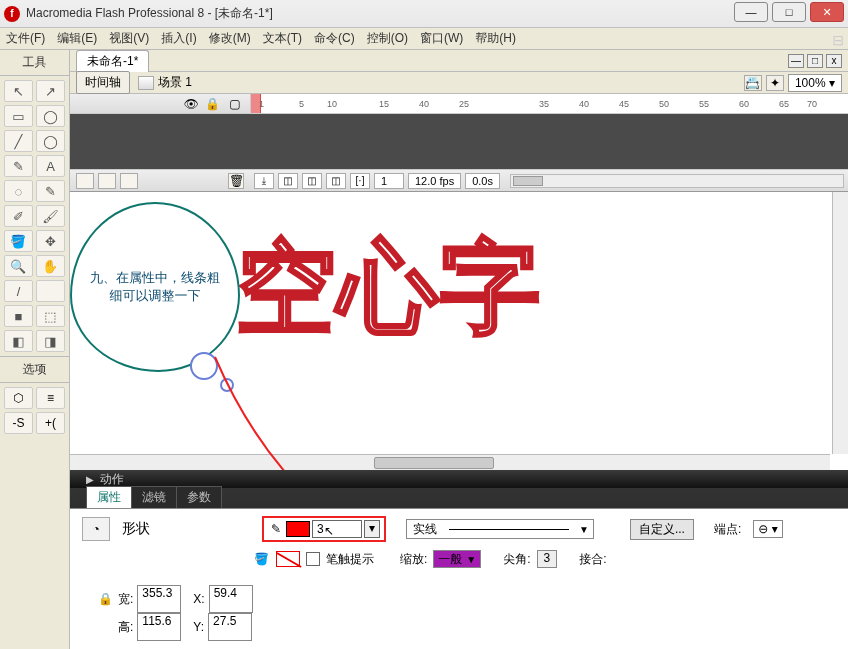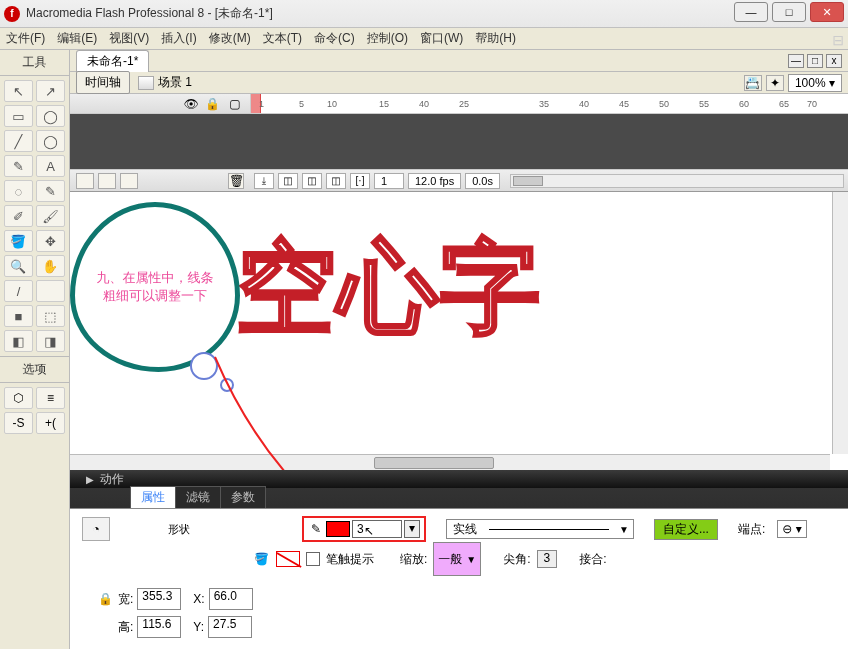--- a/index.html
+++ b/index.html
@@ -70,66 +70,66 @@
 
 .stage-wrap { flex:1; background:#fff; position:relative; overflow:hidden;}
 .stage { position:absolute; left:20px; top:12px; right:18px; bottom:20px; background:#fff;}
 .outline-text{position:absolute;left:146px;top:18px;font-size:100px;font-weight:700;font-family:"SimHei","Microsoft YaHei";color:transparent;-webkit-text-stroke:3px #c41f28; letter-spacing:2px;}
 .hscroll{position:absolute;left:0;right:18px;bottom:0;height:16px;background:#eee;border-top:1px solid #bbb;}
 .hscroll .thumb{position:absolute;left:40%;width:120px;height:12px;top:2px;background:#ccc;border:1px solid #999;border-radius:2px;}
 .vscroll{position:absolute;right:0;top:0;bottom:16px;width:16px;background:#eee;border-left:1px solid #bbb;}
 
 
 .cloud { position:absolute; left:0px; top:10px; width:170px; height:200px; }
-.cloud .bubble{ width:170px; height:170px; background:#fff; border:5px solid #0f766e; border-radius:50% 50% 48% 52% / 55% 55% 45% 45%; display:flex; align-items:center; justify-content:center; padding:18px; text-align:center; font-size:13px; color:#ec4899;}
+.cloud .bubble{ width:170px; height:170px; background:#fff; border:2px solid #0f766e; border-radius:50% 50% 48% 52% / 55% 55% 45% 45%; display:flex; align-items:center; justify-content:center; padding:18px; text-align:center; font-size:13px; color:#0c4a6e;}
 .cloud .tail{position:absolute;left:120px;top:150px;width:28px;height:28px;background:#fff;border:2px solid #6a7fd6;border-radius:50%;}
 .cloud .tail2{position:absolute;left:150px;top:176px;width:14px;height:14px;background:#fff;border:2px solid #6a7fd6;border-radius:50%;}
 
 
 .actions-strip{height:18px;background:linear-gradient(#3a3a3a,#111);color:#ccc;display:flex;align-items:center;padding-left:16px;font-size:12px;}
 .actions-strip .tri{font-size:10px;margin-right:6px;}
 
 
 .props { background:linear-gradient(#333,#111); color:#fff;}
 .props-tabs{height:20px;display:flex;align-items:flex-end;padding-left:16px;gap:0;}
 .props-tabs .tab{padding:2px 10px;font-size:12px;color:#bbb;border:1px solid #555;border-bottom:none;background:#2a2a2a;margin-right:-1px;}
-.props-tabs .tab.active{background:#fff;color:#3b82f6;margin-left:44px;}
+.props-tabs .tab.active{background:#fff;color:#0f766e;}
 .props-body{background:#fff;color:#000;border-top:1px solid #888;padding:6px 8px 10px 12px;display:flex;flex-direction:column;gap:4px;position:relative;}
 
 .props-row1{display:flex;align-items:center;gap:12px;height:28px;}
 .shape-ic{width:28px;height:24px;border:1px solid #aaa;background:#f2f2f2;display:flex;align-items:center;justify-content:center;}
-.shape-lbl{font-size:11px;margin-left:46px;}
+.shape-lbl{font-size:14px;}
 .stroke-group{display:flex;align-items:center;gap:2px;border:2px solid #e22;padding:2px 4px;margin-left:100px;position:relative;}
 .stroke-group .pen{width:16px;height:16px;display:flex;align-items:center;justify-content:center;}
 .stroke-group .sw{width:24px;height:16px;background:#f00;border:1px solid #000;}
 .stroke-group .num{width:50px;height:18px;border:1px solid #666;background:#fff;font-size:12px;padding:0 4px;}
 .stroke-group .dd{width:16px;height:18px;border:1px solid #666;background:#eee;text-align:center;}
 .stroke-group .cursor-ic{position:absolute;left:60px;top:6px;font-size:12px;color:#000;pointer-events:none;}
 .line-style-dd{display:flex;align-items:center;border:1px solid #888;height:20px;background:#fff;margin-left:8px;}
 .line-style-dd .lbl{padding:0 6px;font-size:12px;}
 .line-style-dd .patt{width:120px;border-top:1px solid #000;margin:0 6px;}
 .line-style-dd .arr{padding:0 4px;font-size:10px;}
-.cust-btn{border:1px solid #888;background:#84cc16;padding:1px 8px;font-size:12px;margin-left:8px;}
+.cust-btn{border:1px solid #888;background:#e5e5e5;padding:1px 8px;font-size:12px;margin-left:24px;}
 .cap-lbl{font-size:12px;margin-left:8px;}
 
 .props-row2{display:flex;align-items:center;gap:6px;height:24px;padding-left:172px;}
 .props-row2 .fill-ic{width:16px;height:16px;display:flex;align-items:center;justify-content:center;}
 .props-row2 .fill-sw{width:24px;height:16px;background:#fff;border:1px solid #e00;position:relative;}
 .props-row2 .fill-sw::after{content:"";position:absolute;left:-2px;top:7px;width:28px;height:2px;background:#e00;transform:rotate(30deg);}
 .props-row2 .cb{width:14px;height:14px;border:1px solid #666;background:#fff;}
 .props-row2 .lbl{font-size:12px;}
-.scale-dd{border:1px solid #888;background:#f0abfc;height:34px;padding:0 4px;font-size:12px;display:flex;align-items:center;gap:4px;}
+.scale-dd{border:1px solid #888;background:#a21caf;height:18px;padding:0 4px;font-size:12px;display:flex;align-items:center;gap:4px;}
 .scale-dd .arr{font-size:10px;}
 .miter-box{border:1px solid #888;background:#eee;height:18px;padding:0 6px;font-size:12px;}
 
 .props-row3{display:flex;align-items:center;gap:4px;height:24px;padding-left:16px;}
 .lock-ic{width:16px;height:16px;display:flex;align-items:center;justify-content:center;font-size:12px;color:#777;}
 .dim-group{display:flex;align-items:center;gap:4px;}
 .dim-group .lbl{font-size:12px;}
-.dim-group .val{border:1px solid #888;background:#fff;height:22px;padding:0 4px;font-size:12px;min-width:44px;}
+.dim-group .val{border:1px solid #888;background:#fff;height:28px;padding:0 4px;font-size:12px;min-width:44px;}
 
 .props-close{position:absolute;right:4px;top:-18px;color:#ccc;font-size:14px;}
 
 
 .red-arrow{position:absolute;pointer-events:none;z-index:20;}
 </style>
 </head>
 <body>
 
 <div class="titlebar">
@@ -339,21 +339,21 @@
       </div>
       <div style="height:8px;"></div>
       <div class="props-row3">
         <div class="lock-ic">🔒</div>
         <div class="dim-group">
           <span class="lbl">宽:</span>
           <div class="val">355.3</div>
         </div>
         <div class="dim-group" style="margin-left:8px;">
           <span class="lbl">X:</span>
-          <div class="val">66.0</div>
+          <div class="val">59.4</div>
         </div>
       </div>
       <div class="props-row3">
         <div class="lock-ic"></div>
         <div class="dim-group">
           <span class="lbl">高:</span>
           <div class="val">115.6</div>
         </div>
         <div class="dim-group" style="margin-left:8px;">
           <span class="lbl">Y:</span>

